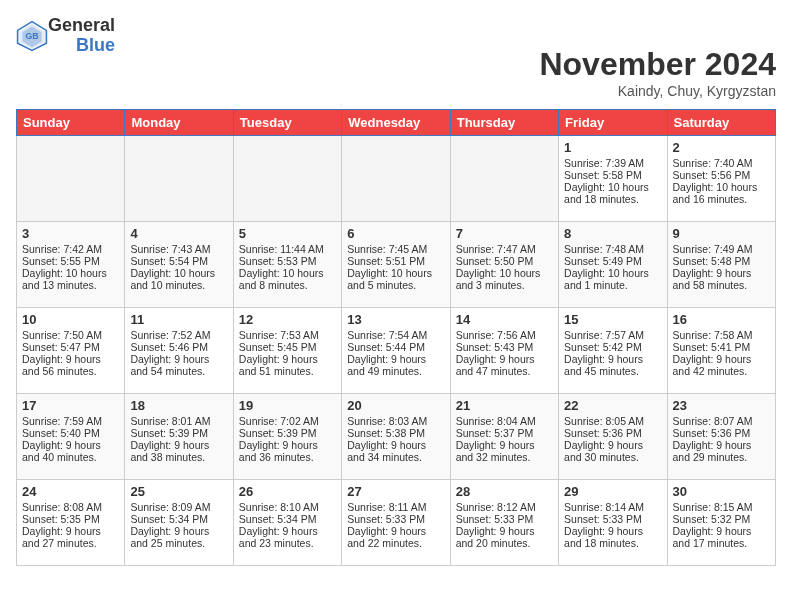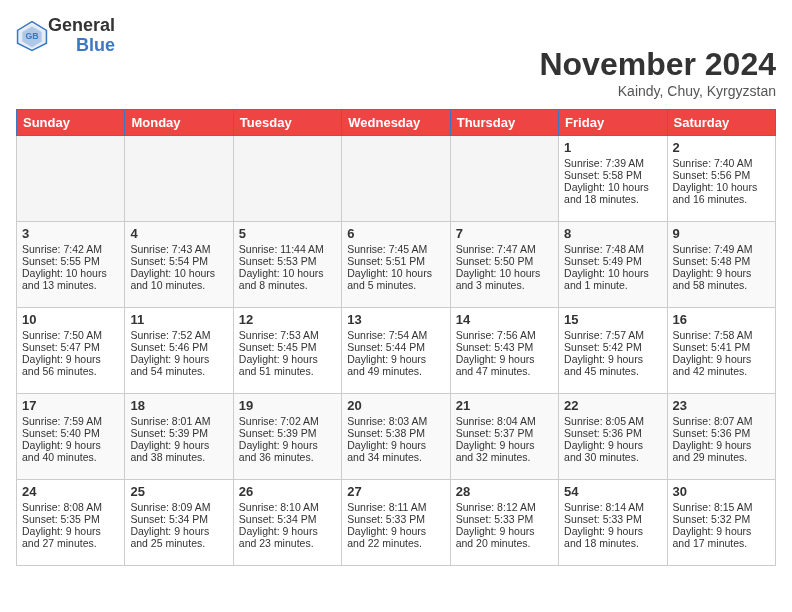--- a/index.html
+++ b/index.html
@@ -322,21 +322,21 @@
           <div>and 22 minutes.</div>
         </td>
         <td>
           <span class="day-num">28</span>
           <div>Sunrise: 8:12 AM</div>
           <div>Sunset: 5:33 PM</div>
           <div>Daylight: 9 hours</div>
           <div>and 20 minutes.</div>
         </td>
         <td>
-          <span class="day-num">54</span>
+          <span class="day-num">29</span>
           <div>Sunrise: 8:14 AM</div>
           <div>Sunset: 5:33 PM</div>
           <div>Daylight: 9 hours</div>
           <div>and 18 minutes.</div>
         </td>
         <td>
           <span class="day-num">30</span>
           <div>Sunrise: 8:15 AM</div>
           <div>Sunset: 5:32 PM</div>
           <div>Daylight: 9 hours</div>

